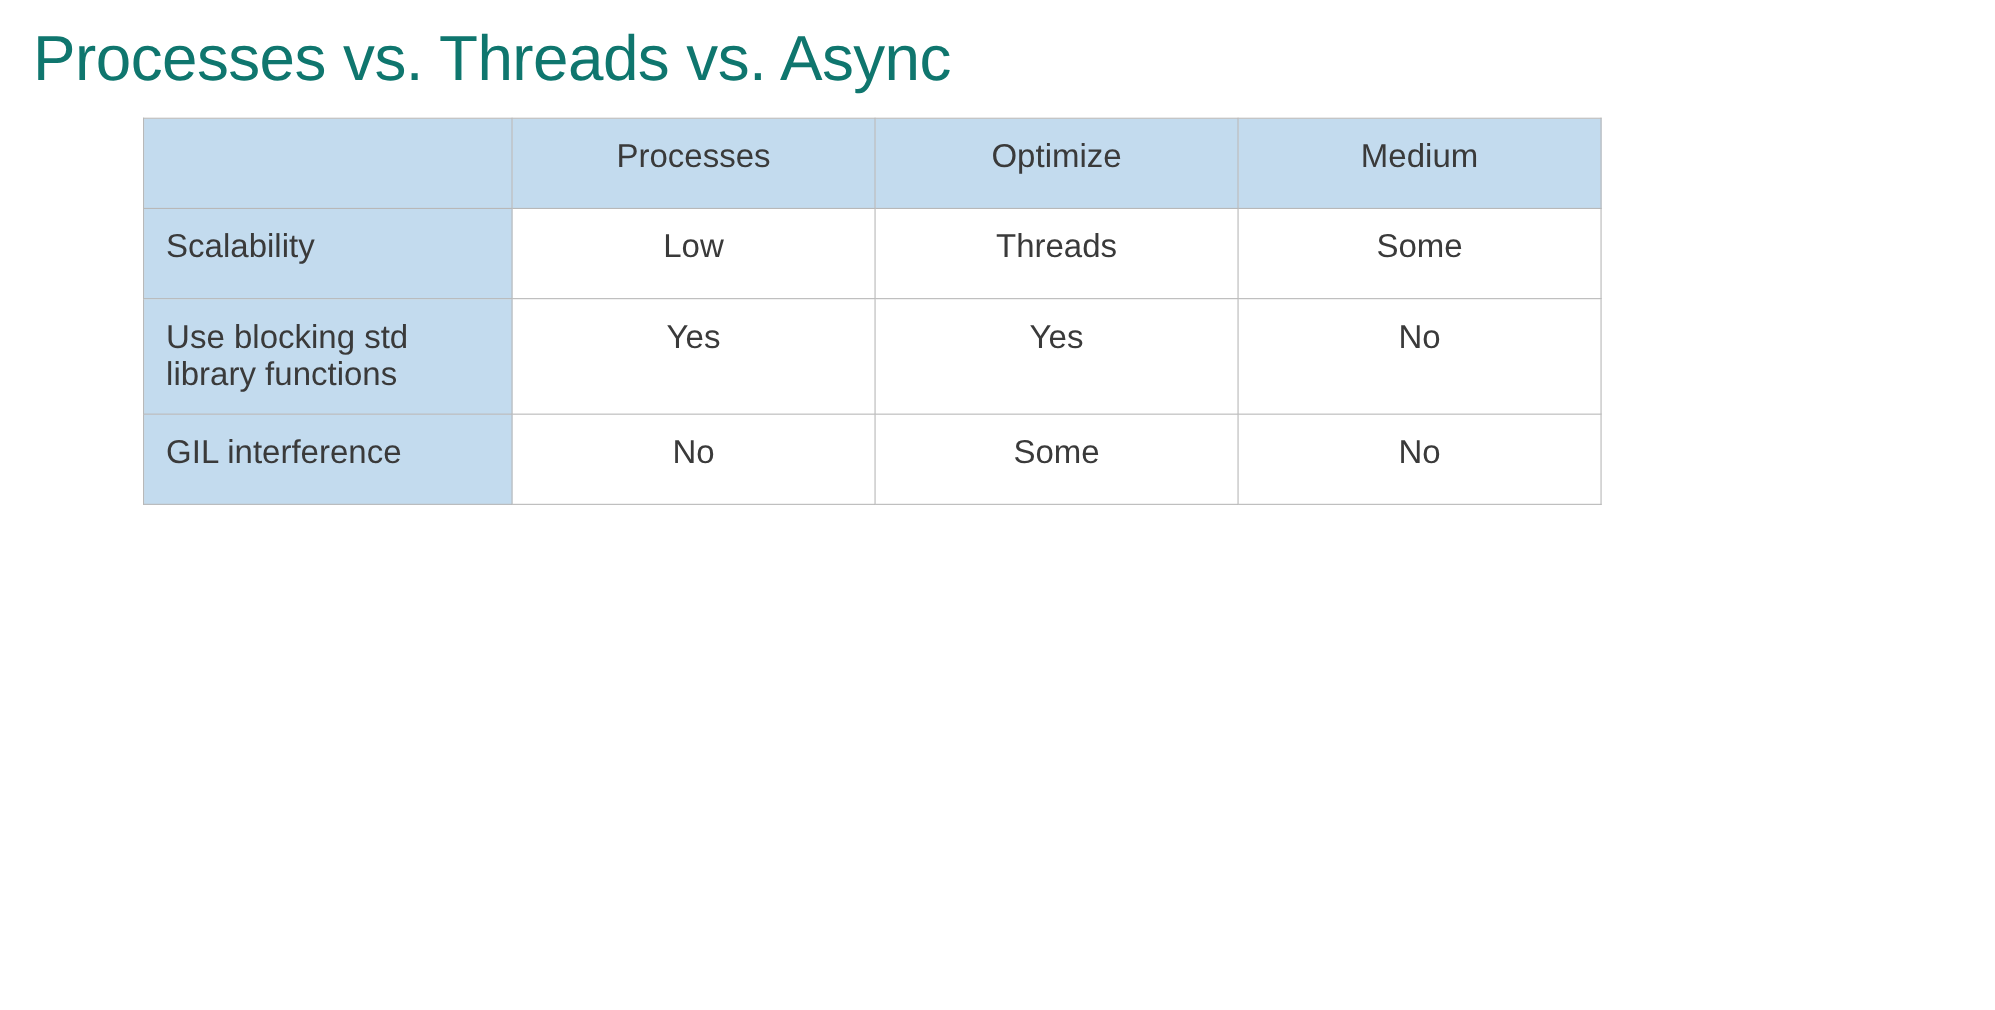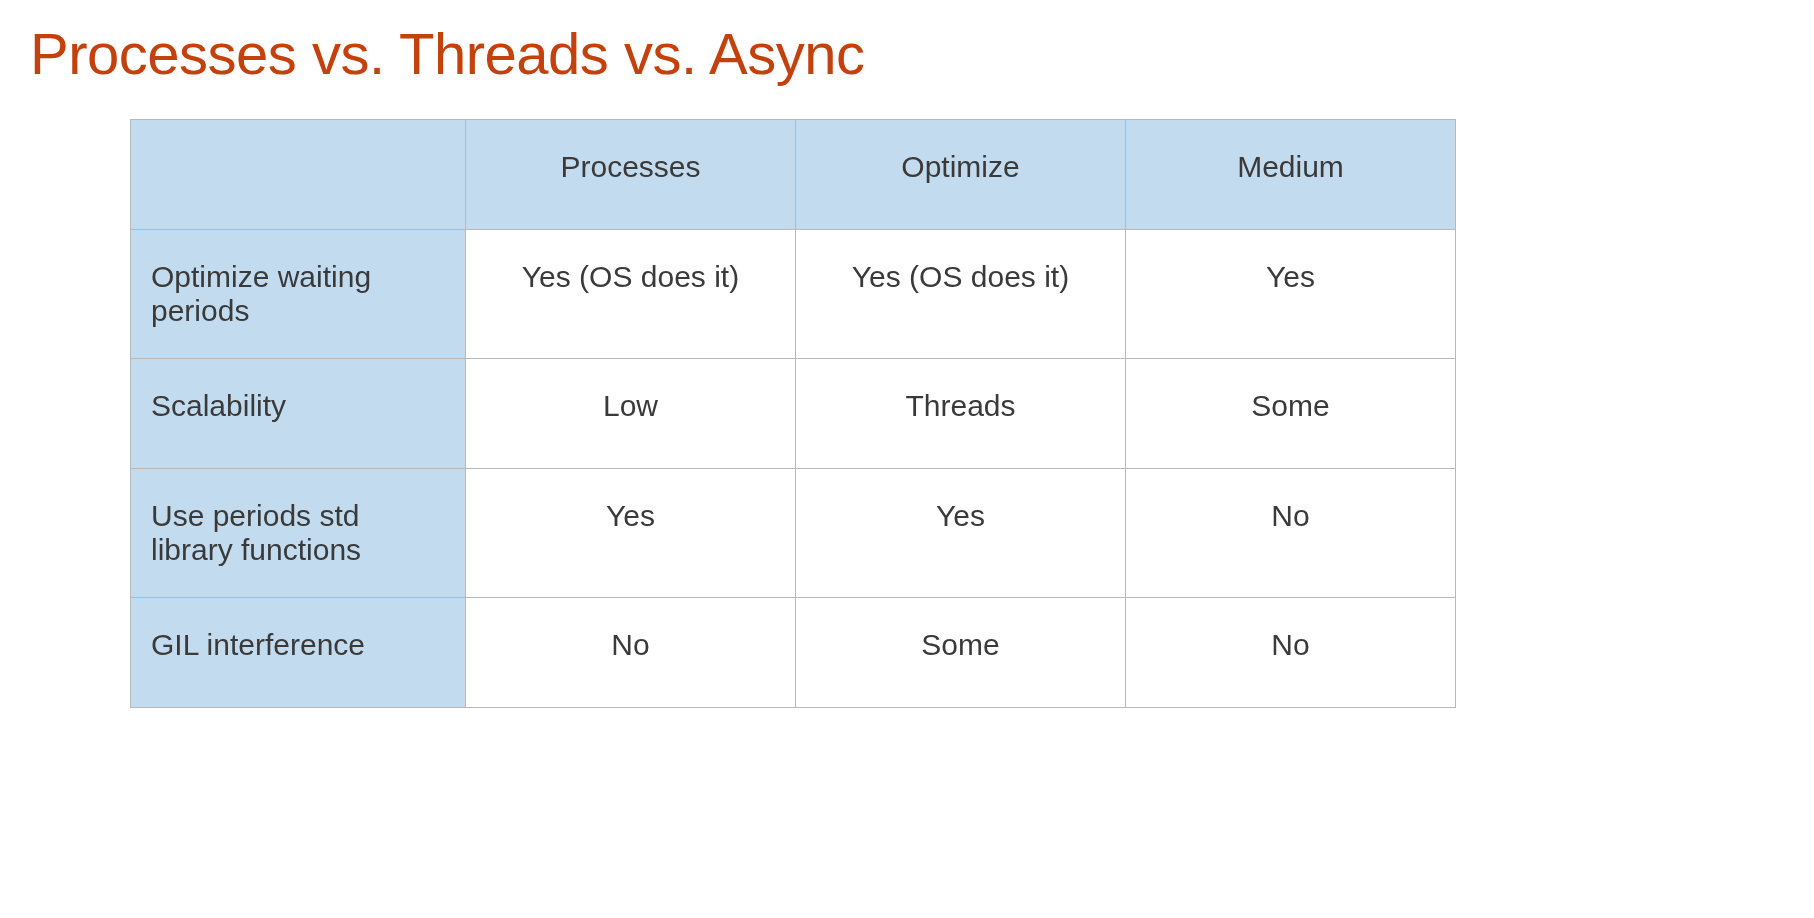--- a/index.html
+++ b/index.html
@@ -9,40 +9,40 @@
     }
     body {
       font-family: -apple-system, BlinkMacSystemFont, "Segoe UI", Helvetica, Arial, sans-serif;
       background: #ffffff;
       padding: 20px 30px;
       color: #333;
     }
     h1 {
       font-size: 58px;
       font-weight: 400;
-      color: #c2410c;
-      margin-bottom: 32px;
+      color: #0f766e;
+      margin-bottom: 20px;
       letter-spacing: -0.5px;
     }
     .table-wrap {
       padding-left: 100px;
     }
     table {
       border-collapse: collapse;
       width: 1320px;
       table-layout: fixed;
     }
     th, td {
       border: 1px solid #b8b8b8;
-      padding: 30px 20px;
+      padding: 18px 20px;
       font-size: 30px;
       font-weight: 400;
       color: #3a3a3a;
       vertical-align: top;
-      height: 110px;
+      height: 82px;
     }
     th {
       background: #c3dbee;
       text-align: center;
       font-weight: 400;
     }
     th.corner {
       background: #c3dbee;
     }
     td.row-label {
@@ -75,33 +75,27 @@
     <thead>
       <tr>
         <th class="corner"></th>
         <th>Processes</th>
         <th>Optimize</th>
         <th>Medium</th>
       </tr>
     </thead>
     <tbody>
       <tr>
-        <td class="row-label">Optimize waiting periods</td>
-        <td class="cell">Yes (OS does it)</td>
-        <td class="cell">Yes (OS does it)</td>
-        <td class="cell">Yes</td>
-      </tr>
-      <tr>
         <td class="row-label">Scalability</td>
         <td class="cell">Low</td>
         <td class="cell">Threads</td>
         <td class="cell">Some</td>
       </tr>
       <tr>
-        <td class="row-label">Use periods std library functions</td>
+        <td class="row-label">Use blocking std library functions</td>
         <td class="cell">Yes</td>
         <td class="cell">Yes</td>
         <td class="cell">No</td>
       </tr>
       <tr>
         <td class="row-label">GIL interference</td>
         <td class="cell">No</td>
         <td class="cell">Some</td>
         <td class="cell">No</td>
       </tr>

